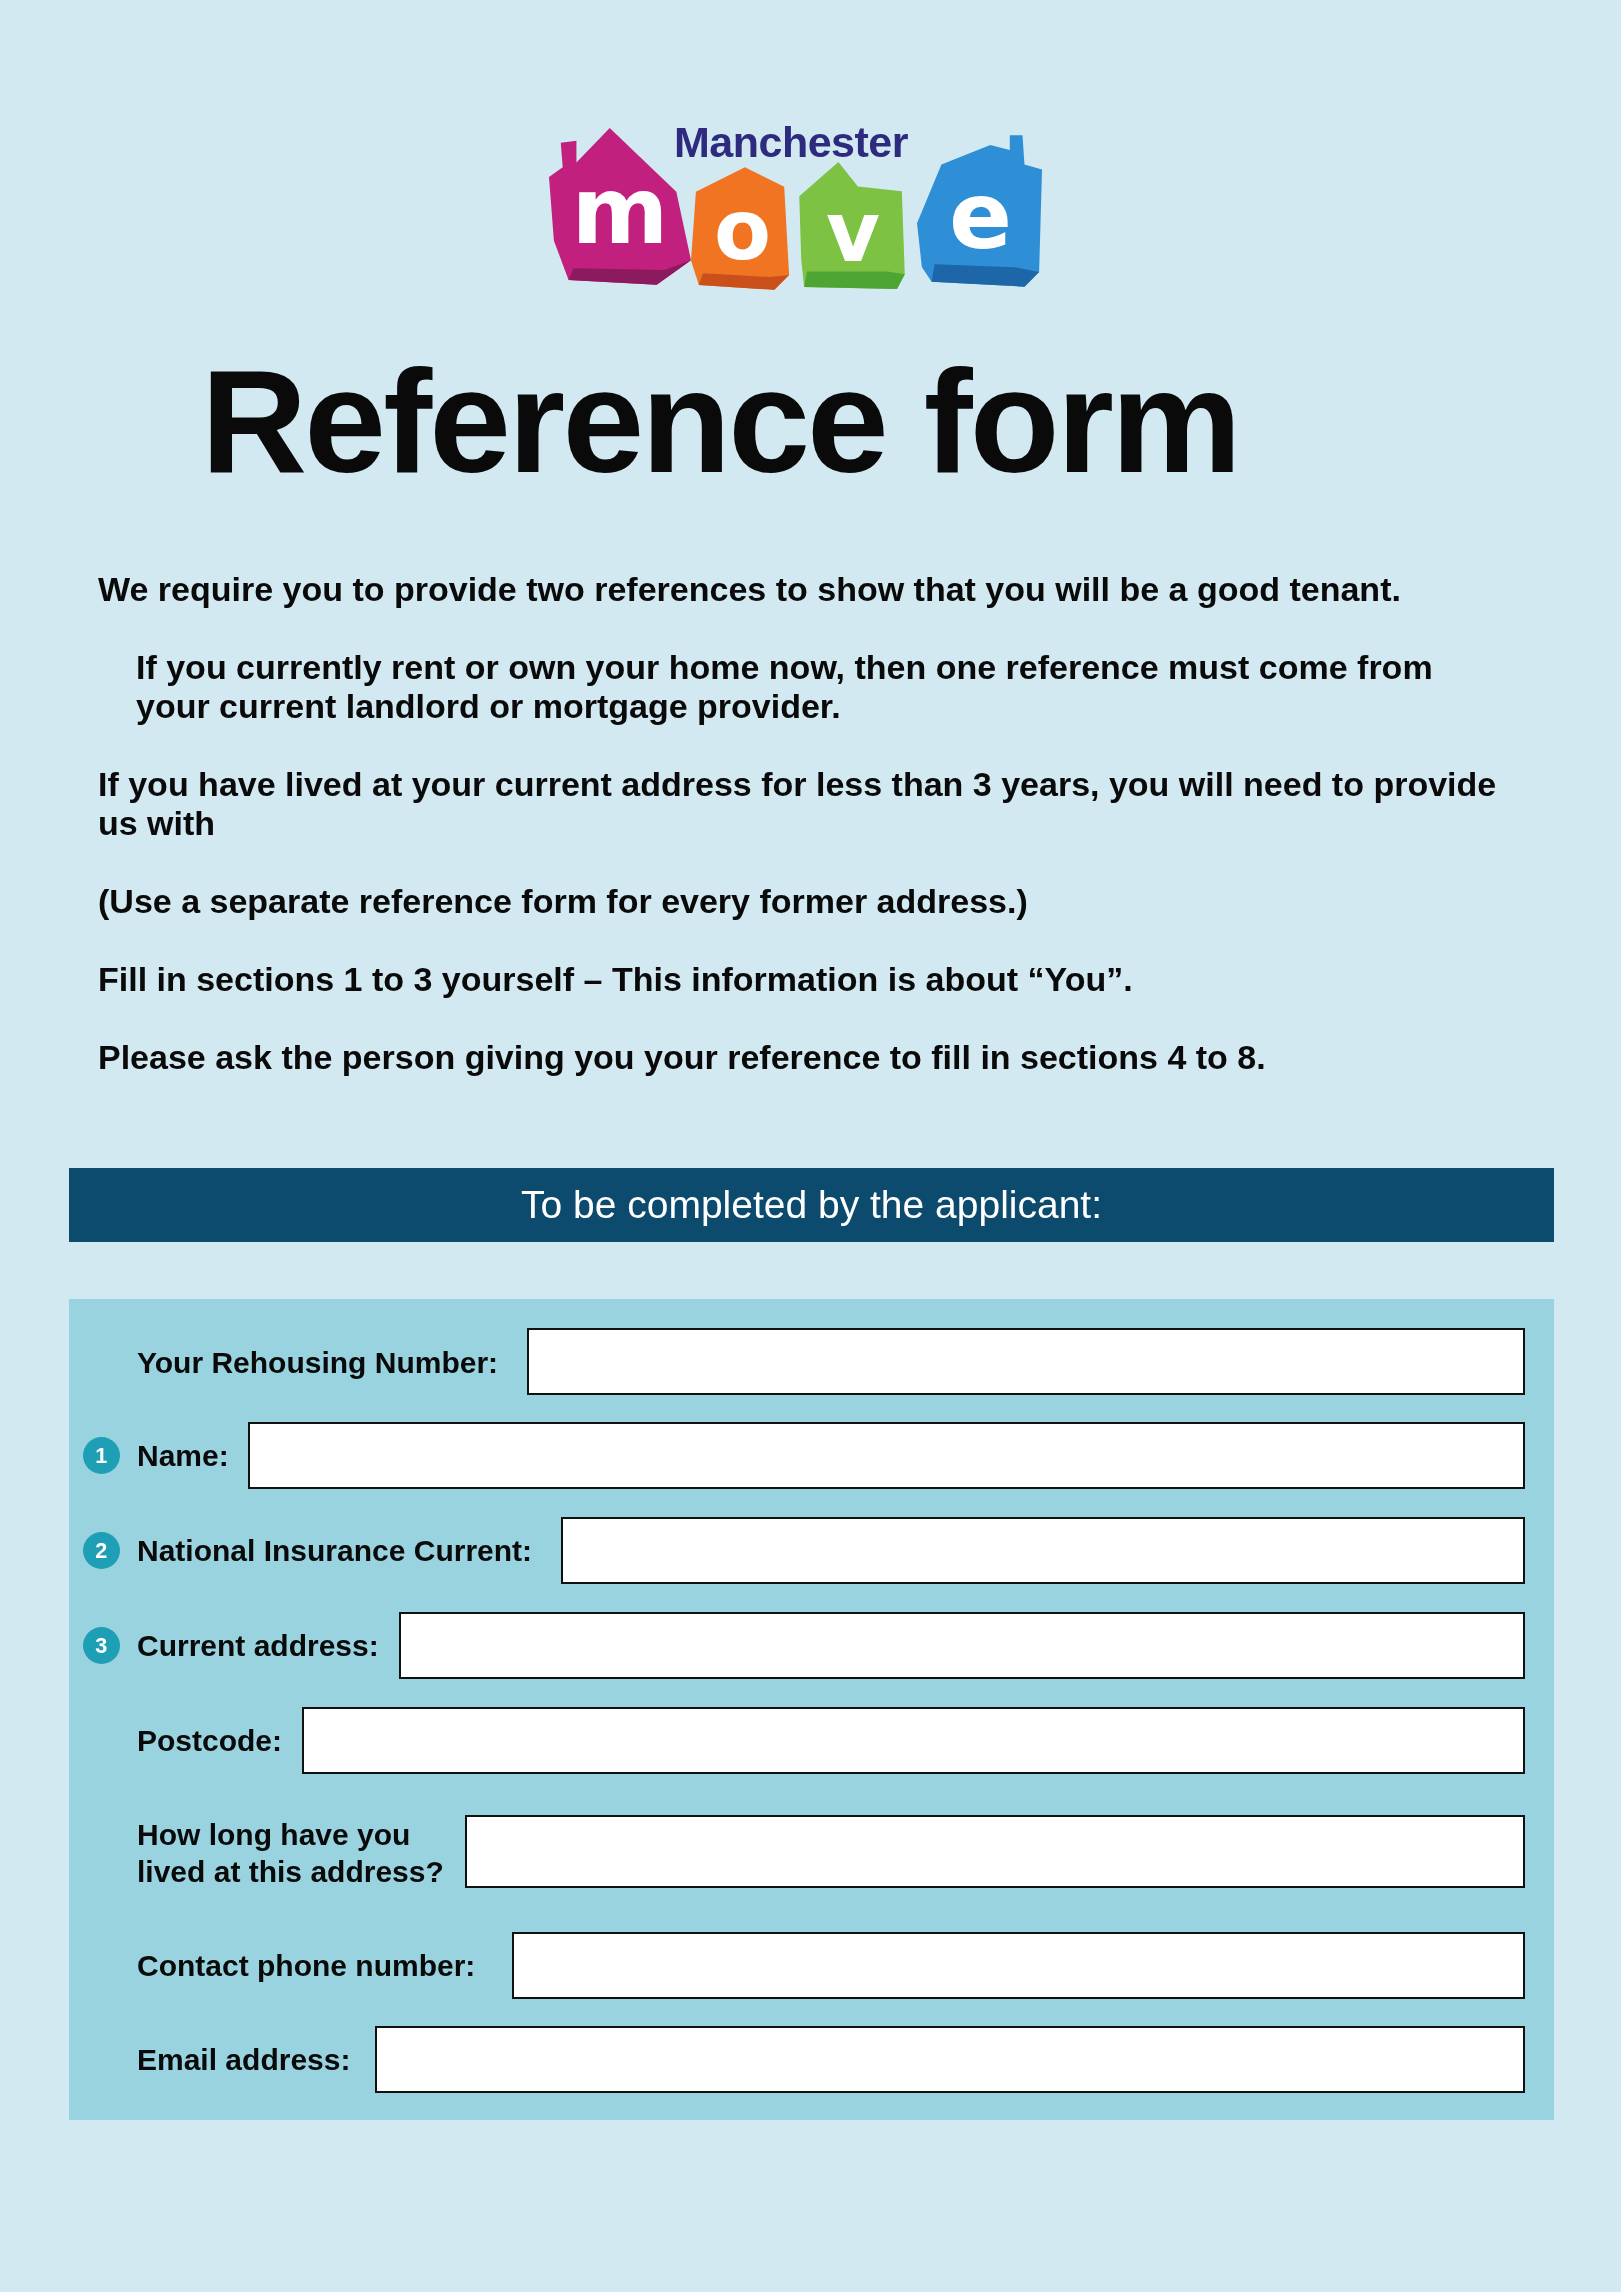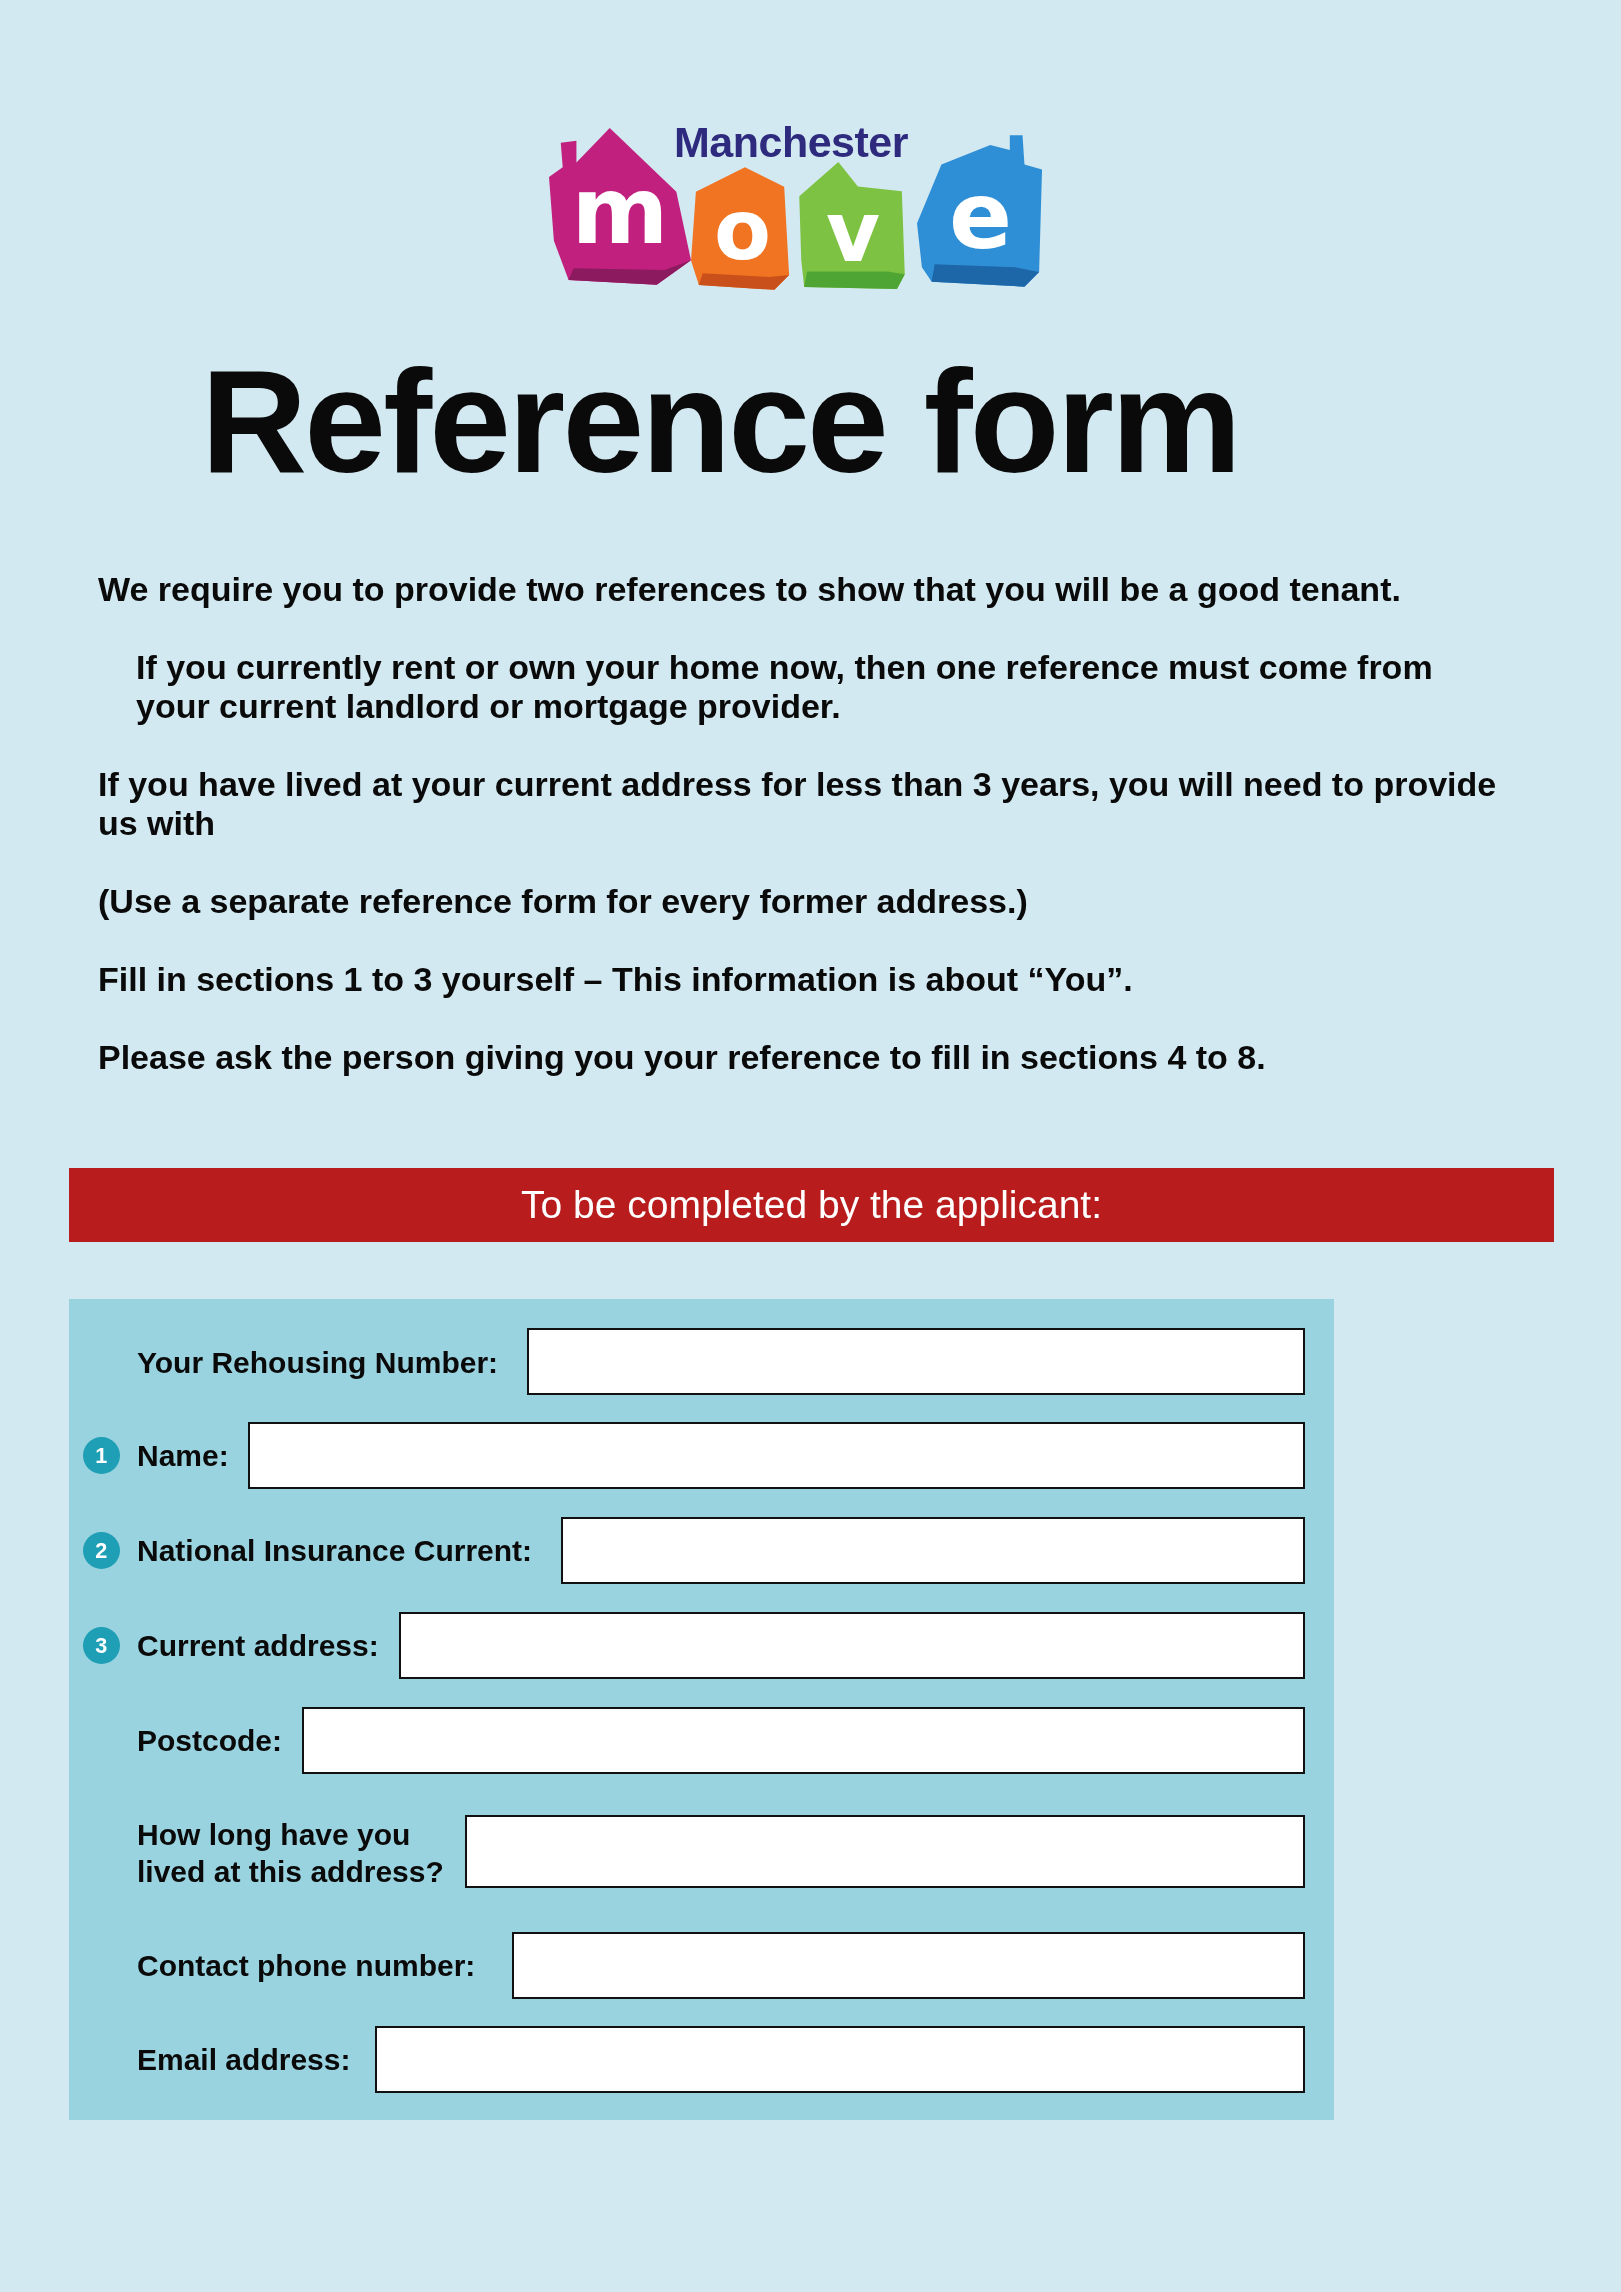--- a/index.html
+++ b/index.html
@@ -20,24 +20,24 @@
     font-weight:bold; font-family:"DejaVu Sans", sans-serif;
   }
   .title {
     position:absolute; left:0; width:1440px; top:348px; text-align:center;
     font-size:147px; font-weight:bold; letter-spacing:-2.9px; line-height:1;
   }
   .intro { position:absolute; left:98px; top:570px; width:1431px; font-size:34px; font-weight:bold; line-height:39px; }
   .intro p { margin:0 0 39px 0; }
   .intro .em { font-weight:bold; }
   .banner {
-    position:absolute; left:69px; top:1168px; width:1485px; height:74px; background:#b91c1c;
+    position:absolute; left:69px; top:1168px; width:1485px; height:74px; background:#0c4a6e;
     color:#fff; font-size:39px; text-align:center; line-height:74px;
   }
-  .panel { position:absolute; left:69px; top:1299px; width:1265px; height:821px; background:#9ad3e0; }
+  .panel { position:absolute; left:69px; top:1299px; width:1485px; height:821px; background:#9ad3e0; }
   .row { position:absolute; left:0; right:0; }
   .num {
     position:absolute; left:13.7px; width:37px; height:37px; border-radius:50%; background:#1e9fb5;
     color:#fff; font-weight:bold; font-size:21.6px; text-align:center; line-height:37px;
   }
   .label { position:absolute; left:68px; font-size:30px; font-weight:bold; line-height:37px; }
   .field { position:absolute; right:29px; background:#fff; border:2.9px solid #111; box-sizing:border-box; }
 </style>
 </head>
 <body>

